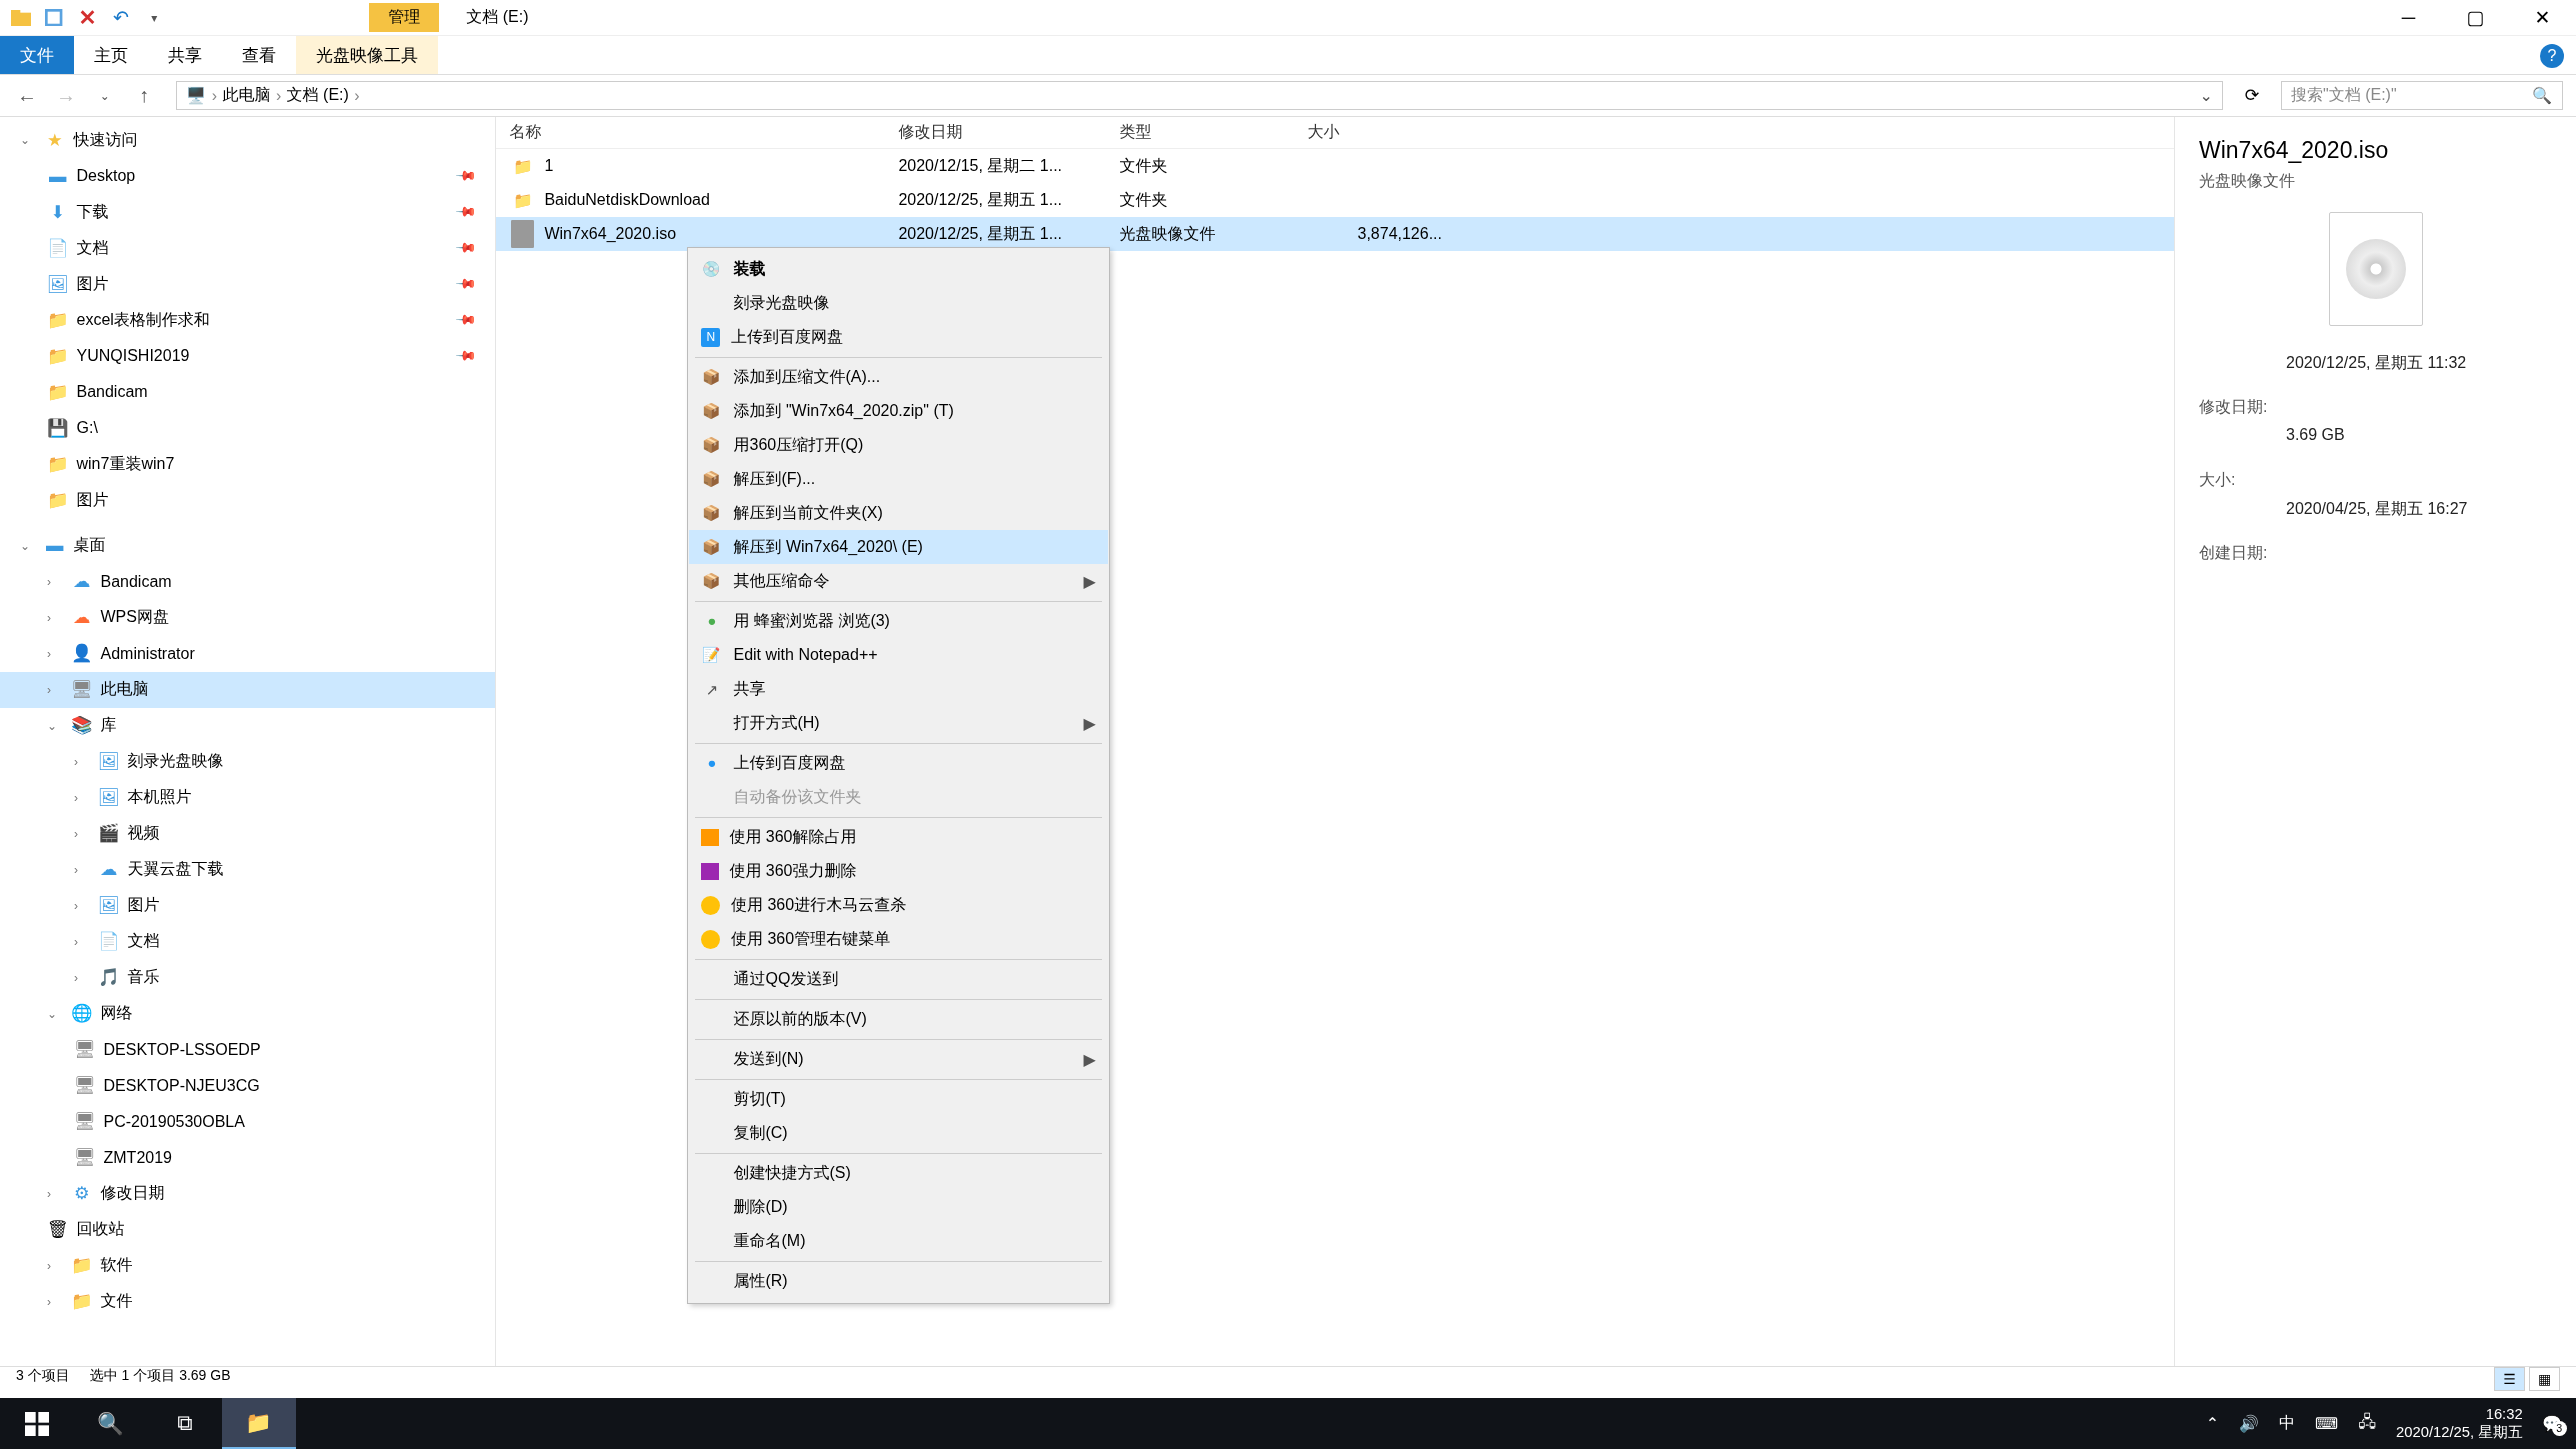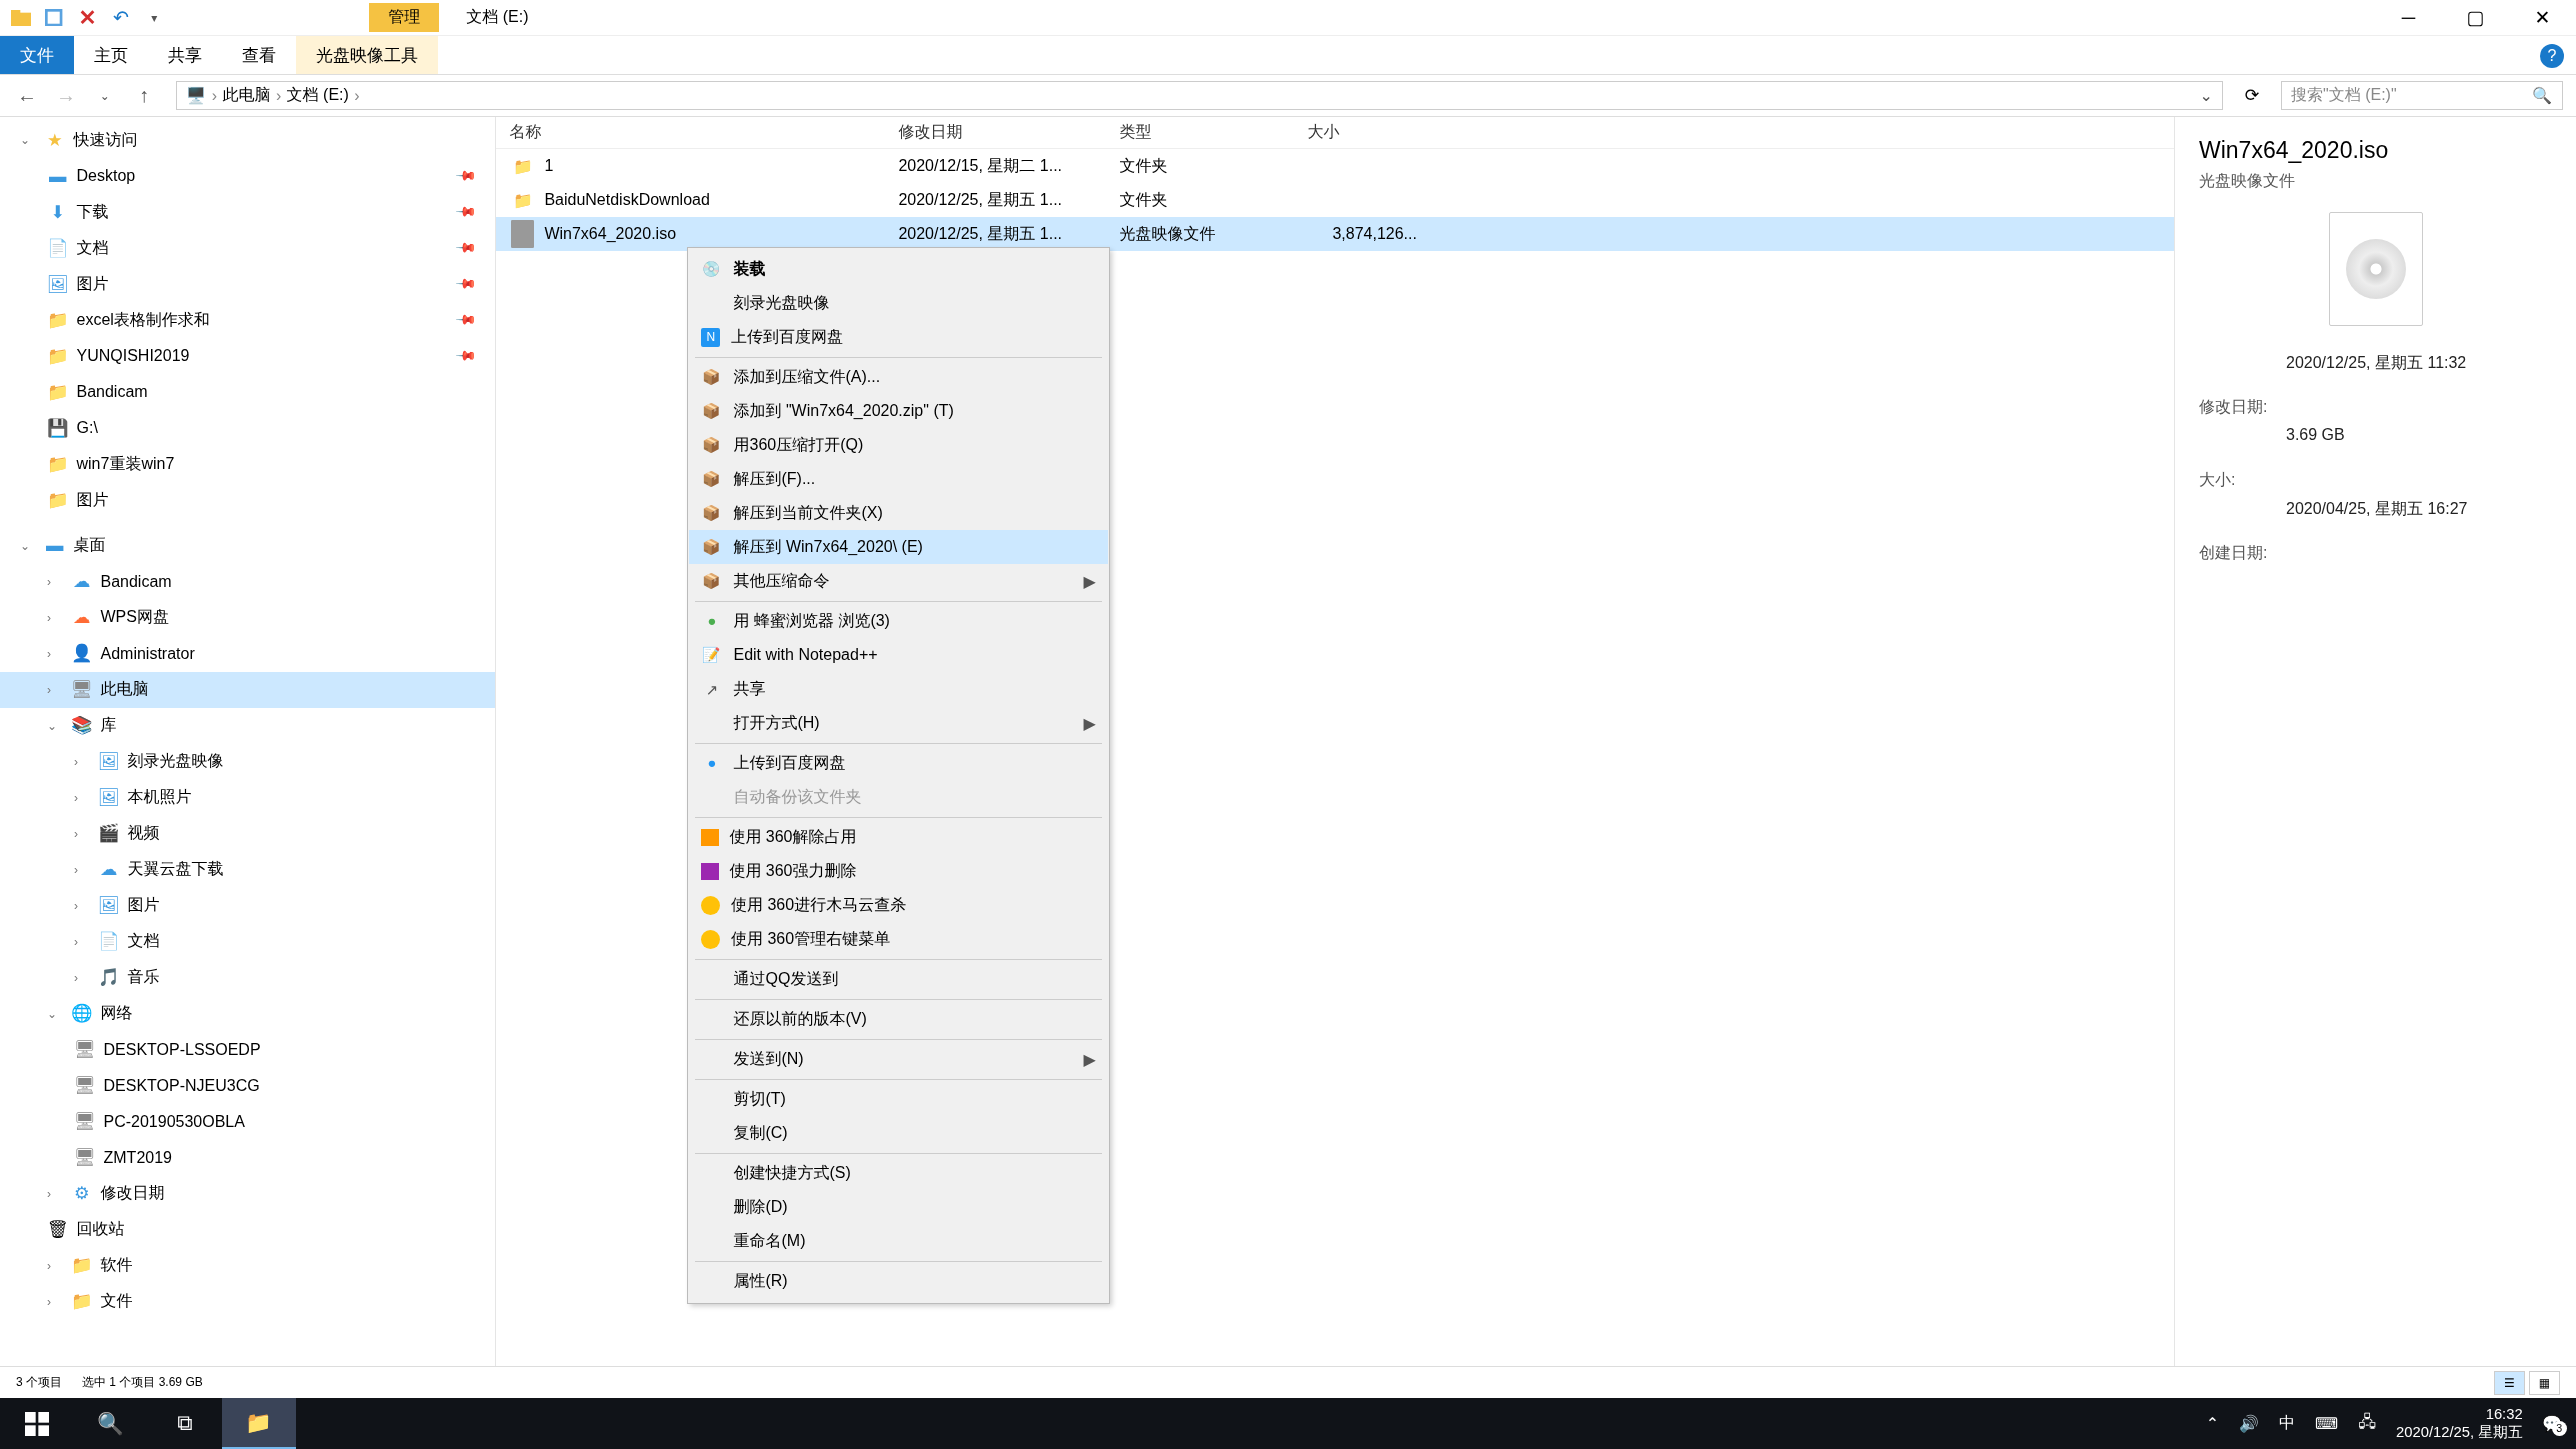--- a/index.html
+++ b/index.html
@@ -74,21 +74,21 @@
 .ctx-sep { height: 0.7px; background: #ccc; margin: 2.7px 5.4px; }
 .ctx-icon { width: 21.5px; height: 21.5px; display: flex; align-items: center; justify-content: center; font-size: 14.8px; }
 .ctx-arrow { margin-left: auto; color: #555; }
 .zip { color: #d4a017; }
 .note { background: #2196f3; color: #fff; width: 19px; height: 19px; border-radius: 2px; font-size: 12px; }
 .g360 { color: #4caf50; }
 .y360 { background: #ffc107; border-radius: 50%; width: 19px; height: 19px; }
 .share { color: #555; }
 
 
-.statusbar { height: 32px; border-top: 0.7px solid #ddd; display: flex; align-items: center; padding: 0 16px; font-size: 12px; gap: 20px; }
+.statusbar { height: 32px; border-top: 0.7px solid #ddd; display: flex; align-items: flex-start; padding: 0 16px; font-size: 14px; gap: 20px; }
 .statusbar .view-btns { margin-left: auto; display: flex; gap: 4px; }
 .vbtn { width: 31px; height: 24px; border: 0.7px solid #ccc; display: flex; align-items: center; justify-content: center; }
 .vbtn.active { background: #cce8ff; }
 
 
 .taskbar { height: 51px; background: #101318; display: flex; align-items: center; color: #fff; }
 .tb-btn { width: 74px; height: 51px; display: flex; align-items: center; justify-content: center; font-size: 21.5px; }
 .tb-btn.active { background: #3a4458; border-bottom: 2.7px solid #76b9ed; }
 .tray { margin-left: auto; display: flex; align-items: center; gap: 20px; padding-right: 13.4px; font-size: 16px; }
 .clock { text-align: right; line-height: 1.2; font-size: 14.8px; }
@@ -346,21 +346,21 @@
         </div>
         <div class="filerow sel">
           <div class="col-name" style="display:flex;align-items:center">
             <span class="fricon">
               <span class="iso"></span>
             </span>
             <span>Win7x64_2020.iso</span>
           </div>
           <div class="col-date">2020/12/25, 星期五 1...</div>
           <div class="col-type">光盘映像文件</div>
-          <div class="col-size" style="text-align:center;padding-right:13.4px">3,874,126...</div>
+          <div class="col-size" style="text-align:right;padding-right:13.4px">3,874,126...</div>
         </div>
       </div>
   </div>
 
   <div class="details">
     <h2>Win7x64_2020.iso</h2>
     <div class="sub">光盘映像文件</div>
     <div class="thumb">
         <div class="disc"></div>
       </div>

